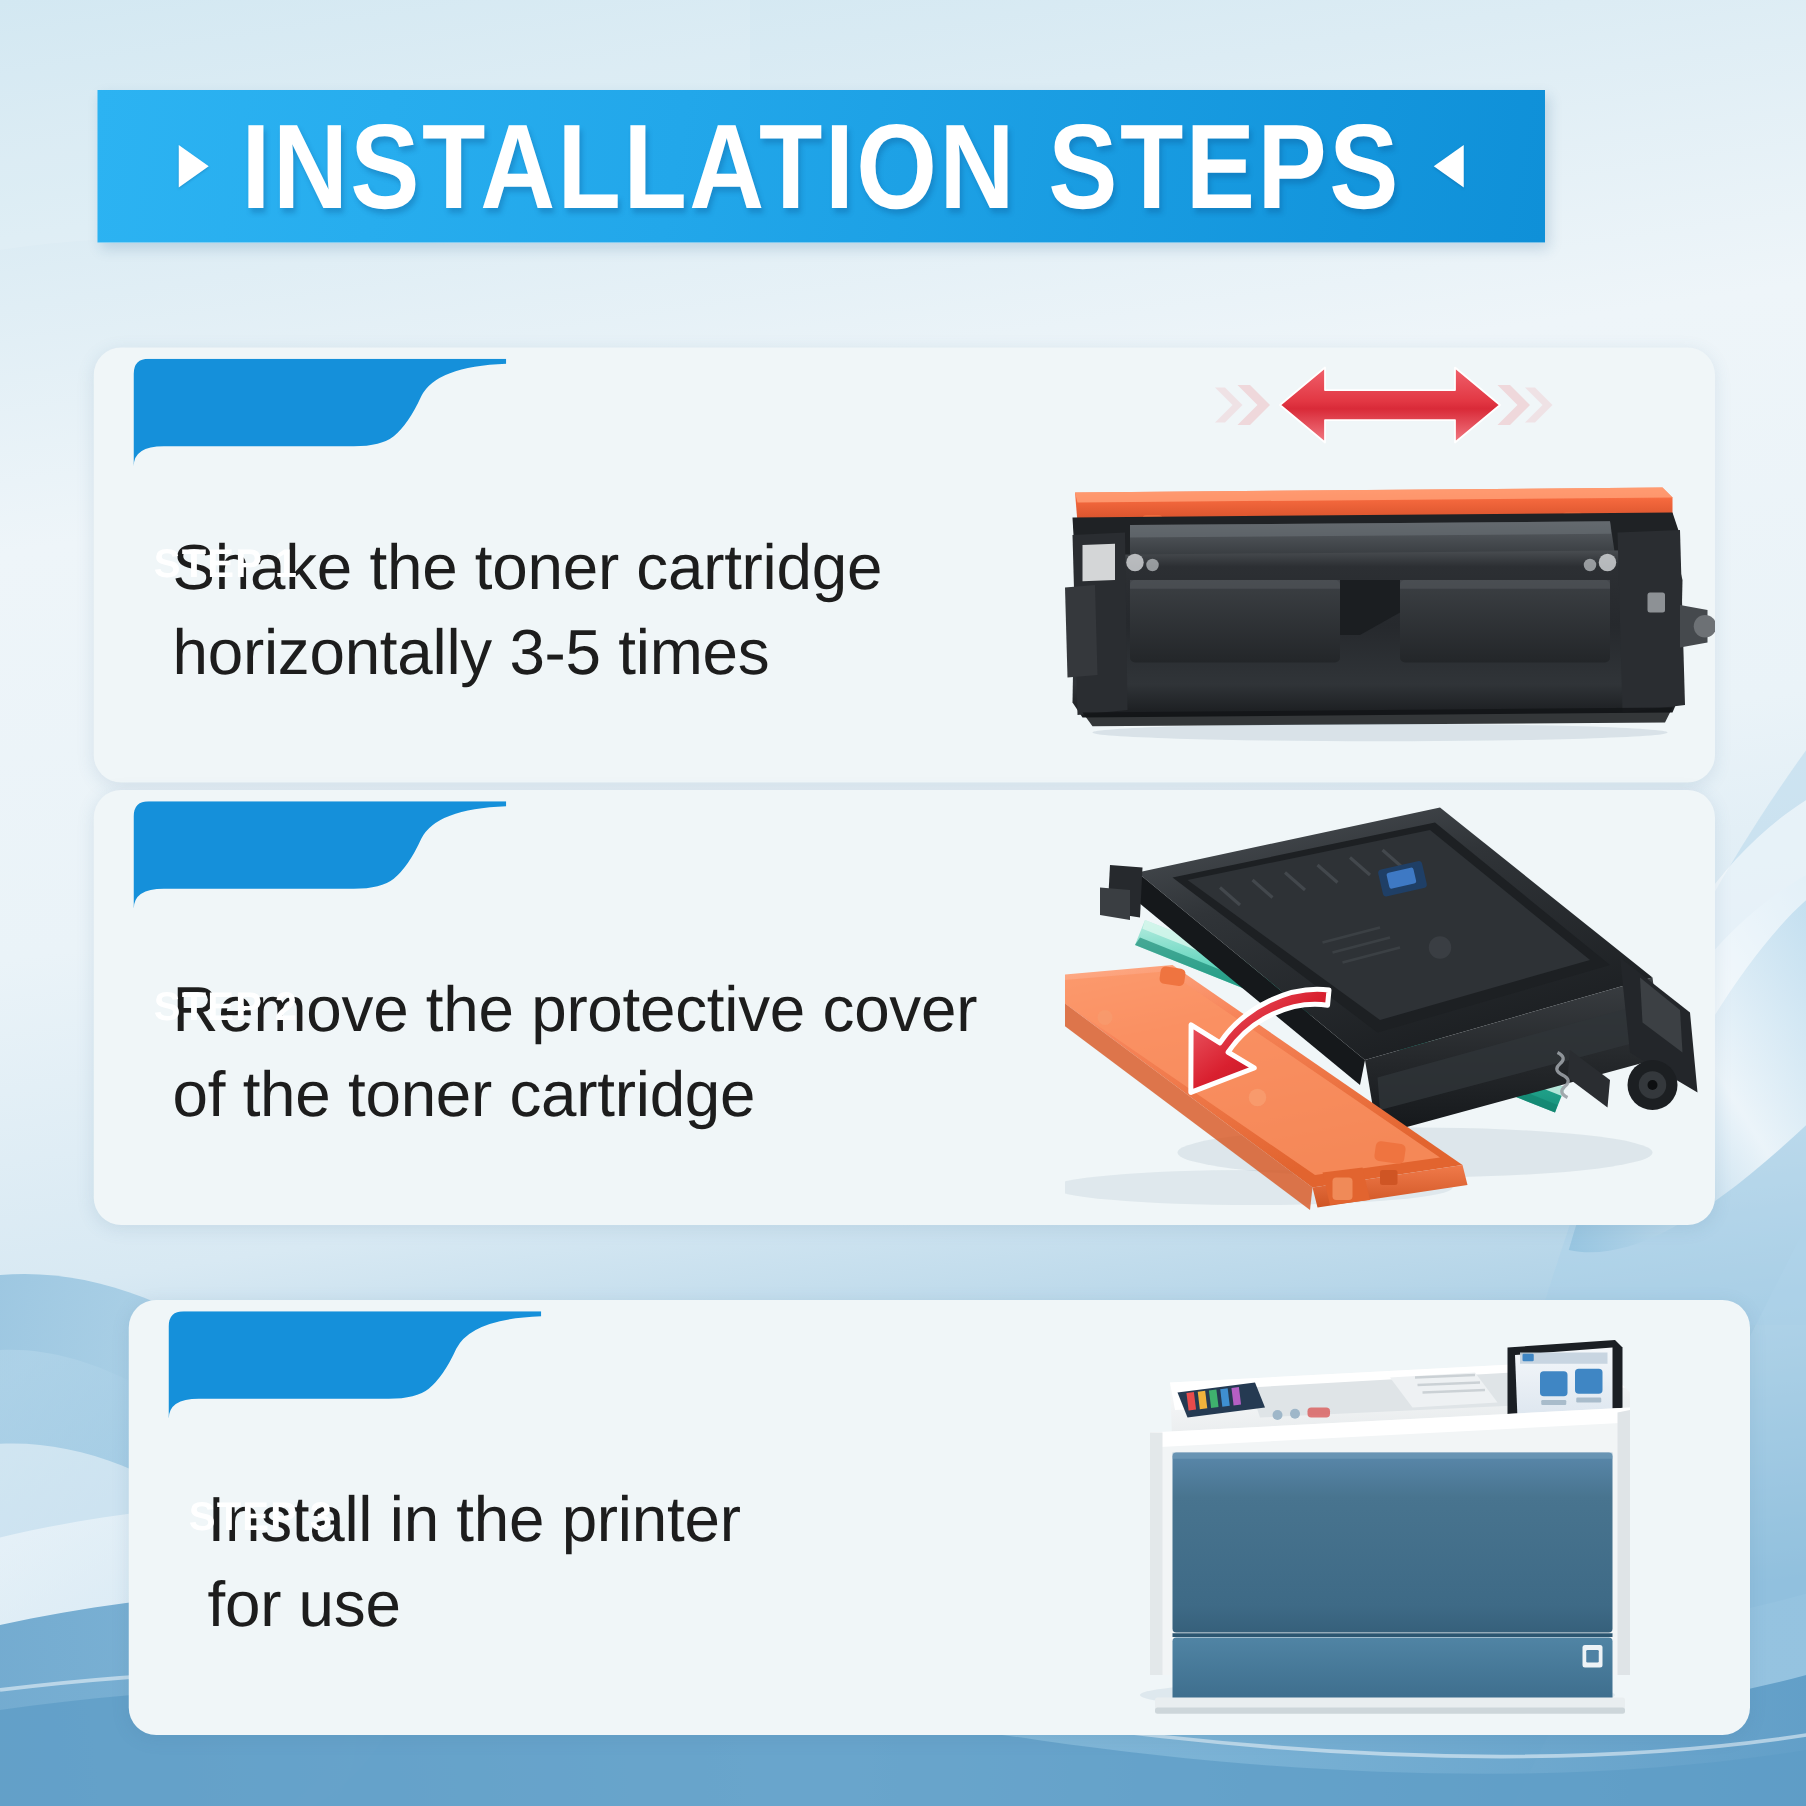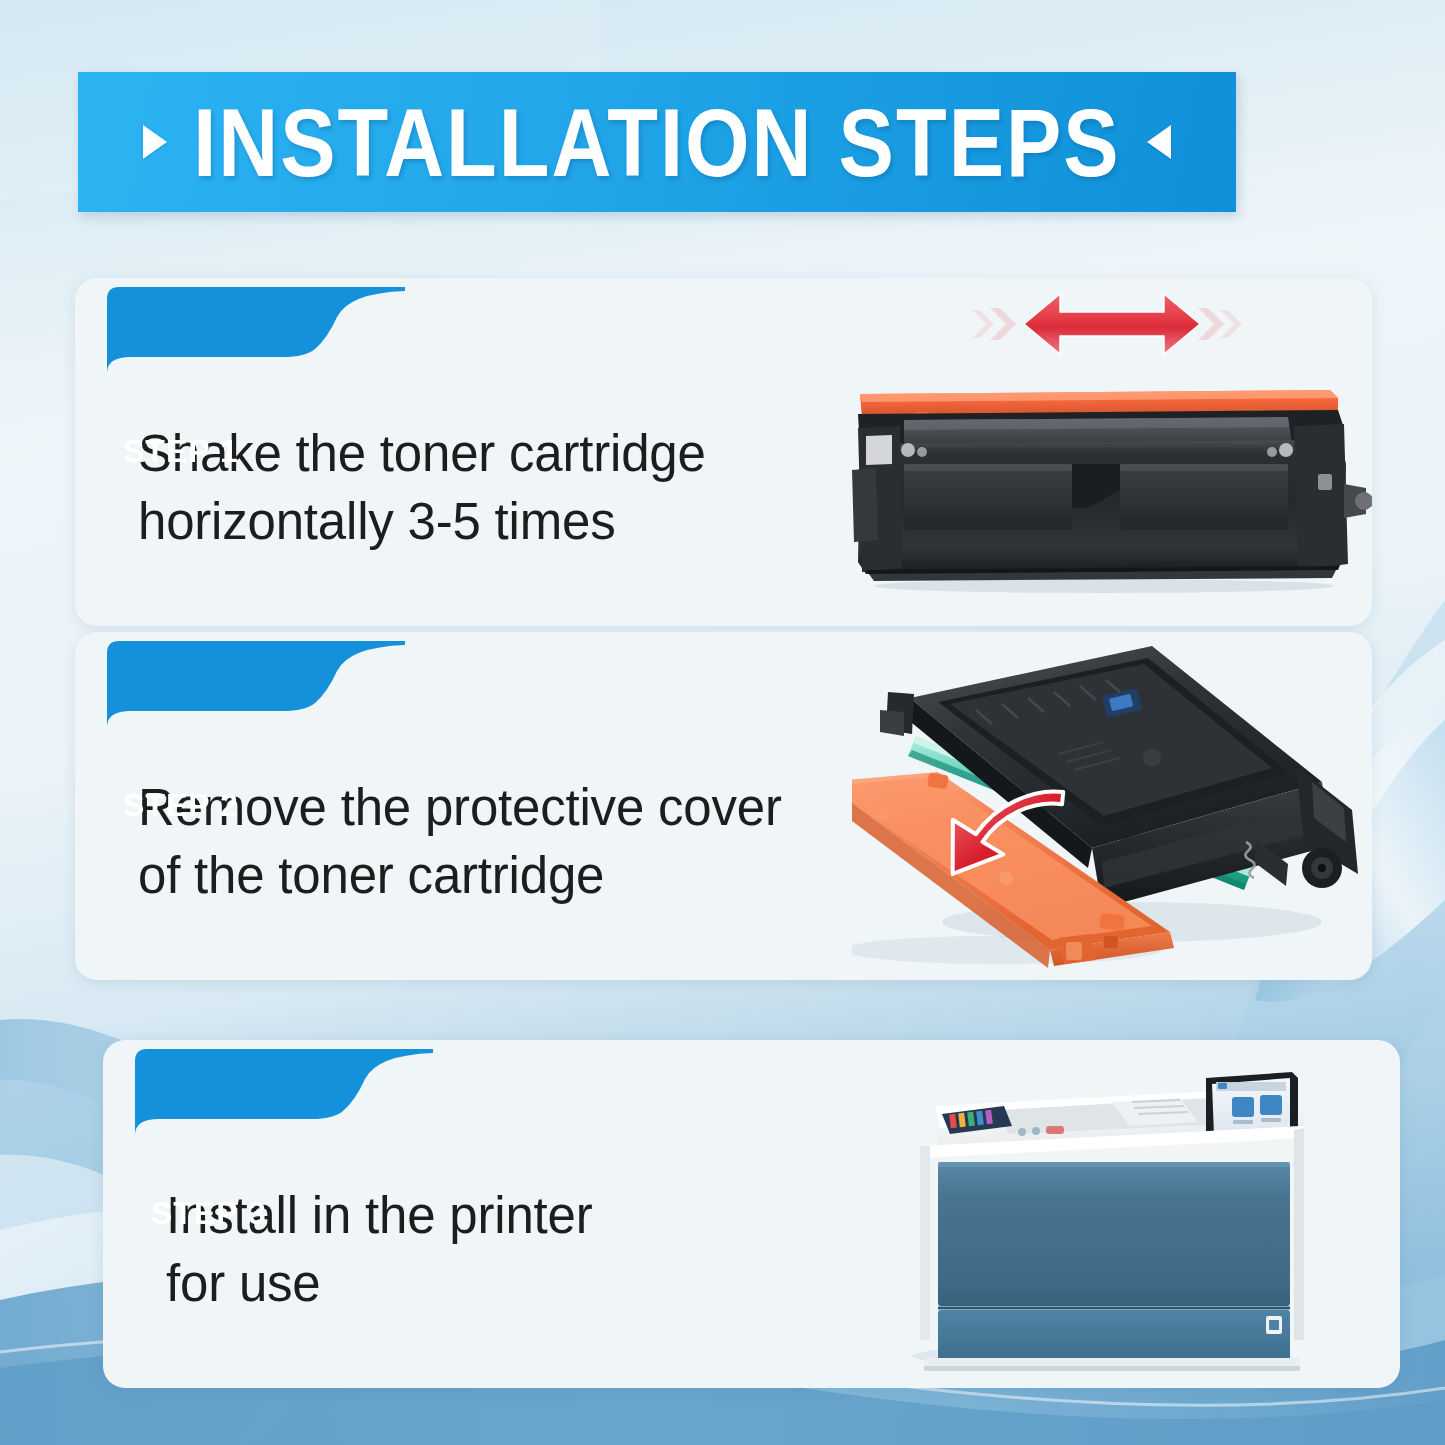--- a/index.html
+++ b/index.html
@@ -33,21 +33,21 @@
     width: 1445px;
     height: 1445px;
   }
 
   
   .header-banner {
     position: absolute;
     left: 78px;
     top: 72px;
     width: 1158px;
-    height: 140px;
+    height: 122px;
     background: linear-gradient(100deg, #2cb3f2 0%, #22a7ea 40%, #0f90d8 100%);
     box-shadow: 3px 5px 10px rgba(30,90,140,0.18);
     display: flex;
     align-items: center;
     justify-content: center;
     gap: 26px;
   }
 
   .tri {
     width: 0; height: 0;

